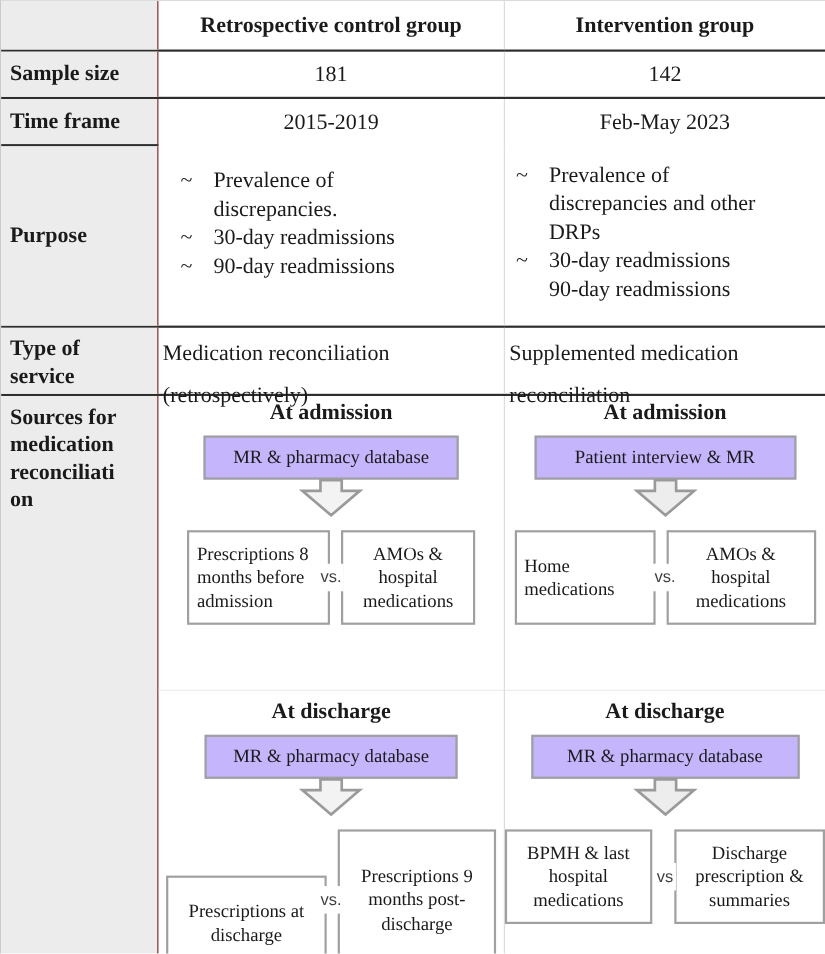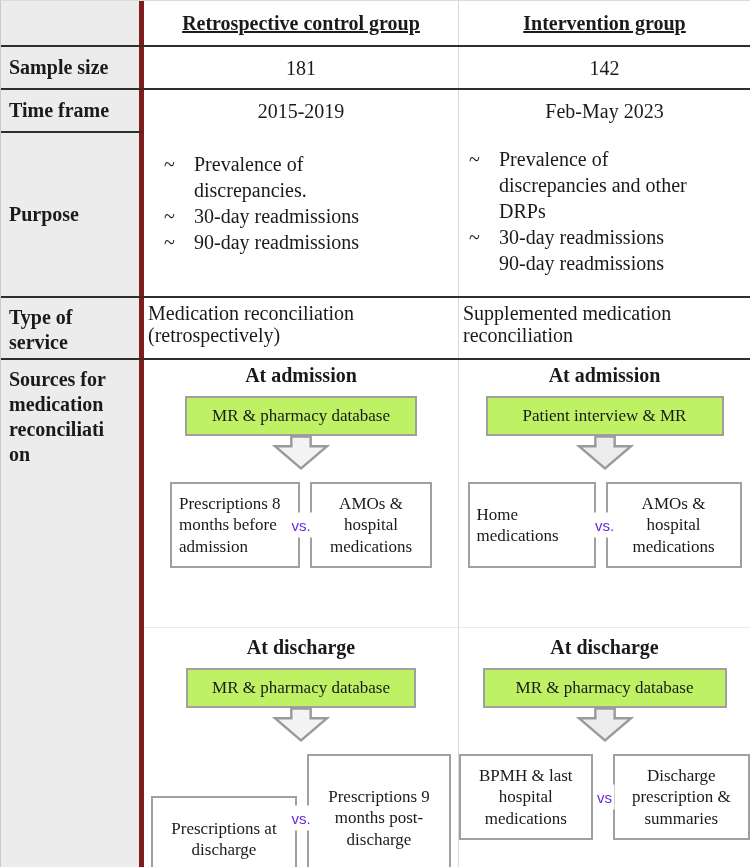--- a/index.html
+++ b/index.html
@@ -9,51 +9,51 @@
     box-sizing:border-box;
     background:#fff;
     border-top:1px solid #dcdcdc;
     border-left:1px solid #c9c9c9;
     font-family:"Liberation Serif", serif;
     color:#1a1a1a;
     overflow:hidden;
   }
   .row{display:flex;box-sizing:border-box;width:100%;}
   .cell{box-sizing:border-box;position:relative;}
-  .label-col{width:143px;flex:none;background:#ececec;border-right:5px solid #7f1d1d;}
+  .label-col{width:143px;flex:none;background:#ececec;border-right:1px solid #7f1d1d;}
   .control-col{width:315px;flex:none;border-right:1px solid #d9d9d9;}
   .intervention-col{width:291px;flex:1;}
   .dark-b{border-bottom:2px solid #2e2e2e;}
-  .row-header{height:46px;text-decoration:underline;}
+  .row-header{height:46px;}
   .row-sample{height:43px;}
   .row-time{height:43px;}
   .row-purpose{height:165px;}
   .row-type{height:62px;}
   .row-sources{height:507px;}
   .hdr-txt{font-weight:bold;font-size:20px;text-align:center;line-height:44px;}
   .lab{font-weight:bold;font-size:20px;padding:7px 4px 0 8px;white-space:pre-line;line-height:25px;}
   .lab-mid{display:flex;align-items:center;padding:0 4px 0 8px;font-weight:bold;font-size:20px;}
   .val{font-size:20px;text-align:center;line-height:42px;}
   
   .plist{padding-top:18px;padding-left:20px;font-size:20px;line-height:26px;}
   .plist.iv{padding-top:13px;padding-left:10px;}
   .bullet{display:flex;}
   .bullet .m{width:30px;flex:none;}
   .bullet .t{max-width:205px;}
   .plist.iv .bullet .t{max-width:222px;}
-  .typ-txt{font-size:20px;line-height:22px;padding:4px 10px 0 4px;}
+  .typ-txt{font-size:20px;line-height:38px;padding:4px 10px 0 4px;}
   
   .flow-cell{padding-top:0;}
   .sec{box-sizing:border-box;}
   .sec-admission{height:263px;}
   .sec-discharge{border-top:1px solid #eaeaea;padding-top:4px;}
   .flow-title{font-weight:bold;font-size:20px;text-align:center;margin-top:4px;}
   .src-box{
     box-sizing:border-box;margin:9px auto 0;
-    background:#bef264;border:2px solid #a0a0a0;
+    background:#c4b5fd;border:2px solid #a0a0a0;
     font-size:17px;text-align:center;padding:8px 4px;
   }
   .w-ca{width:232px;}
   .w-cd{width:230px;}
   .w-ia{width:238px;}
   .w-id{width:244px;}
   .arrow{display:block;margin:-1px auto 0;}
   .compare{display:flex;justify-content:center;gap:10px;margin-top:11px;position:relative;}
   .cmp-box{
     box-sizing:border-box;border:2px solid #a0a0a0;background:#fff;
@@ -63,21 +63,21 @@
   }
   .cmp-box.al{ text-align:left; }
   .sec-ca .box-l{width:130px;}  .sec-ca .box-r{width:122px;}
   .sec-cd .box-l{width:146px;margin-top:42px;}  .sec-cd .box-r{width:144px;}
   .sec-ia .box-l{width:128px;}  .sec-ia .box-r{width:136px;}
   .sec-id .box-l{width:138px;}  .sec-id .box-r{width:142px;}
   .sec-id .compare{gap:20px;}
   .vs{
     position:absolute;left:50%;top:50%;transform:translate(-50%,-50%);
     background:#fff;padding:4px 2px;z-index:2;
-    font-family:"Liberation Sans", sans-serif;font-size:15px;color:#6d28d9;
+    font-family:"Liberation Sans", sans-serif;font-size:15px;color:#404040;
   }
 </style>
 </head>
 <body>
 
 <div class="figure">
 
   <div class="row row-header dark-b">
     <div class="cell label-col"></div>
     <div class="cell control-col hdr-txt">Retrospective control group</div>

